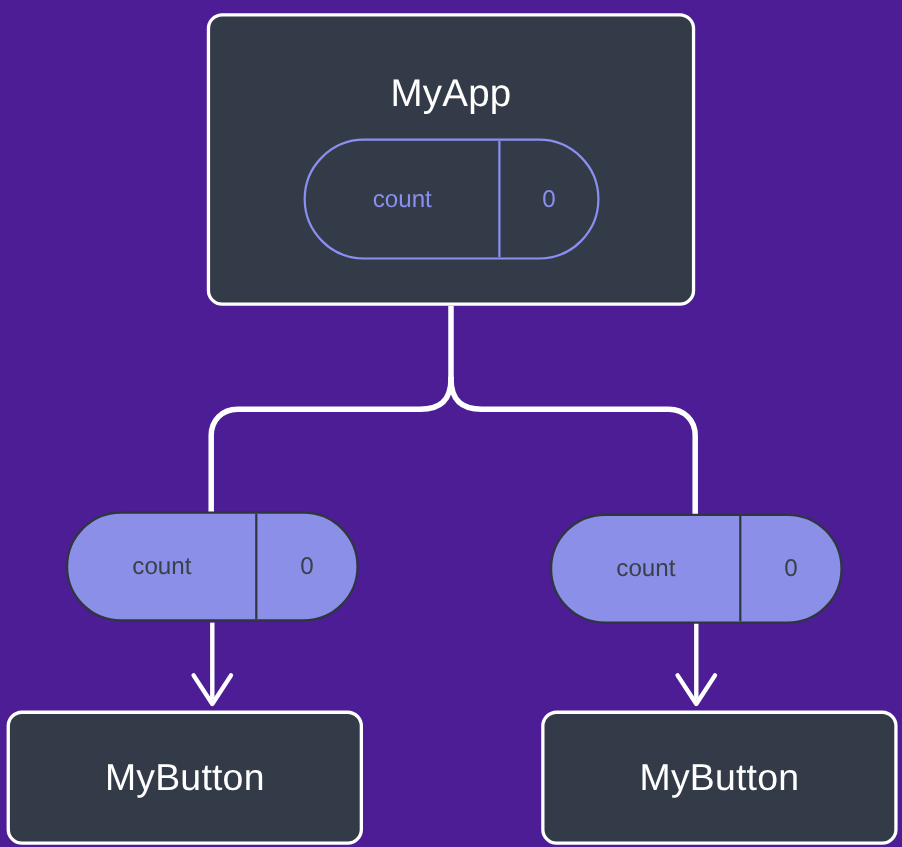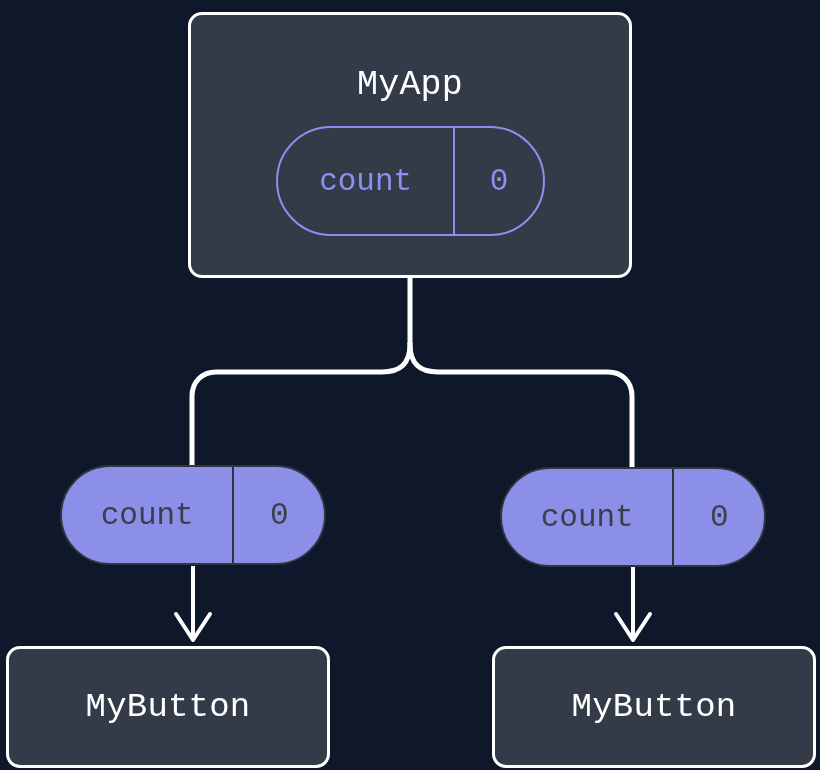--- a/index.html
+++ b/index.html
@@ -4,23 +4,23 @@
 <style>
   html, body {
     margin: 0;
     padding: 0;
     background: #000000;
   }
   #stage {
     position: relative;
     width: 820px;
     height: 770px;
-    background: #0f172a;
+    background: #4c1d95;
     overflow: hidden;
-    font-family: Liberation Mono, monospace;
+    font-family: Liberation Sans, sans-serif;
   }
 
   
   #wires {
     position: absolute;
     left: 0;
     top: 0;
     width: 820px;
     height: 770px;
     pointer-events: none;
@@ -82,21 +82,21 @@
     align-items: stretch;
     border-radius: 999px;
     z-index: 3;
     overflow: hidden;
   }
   .pill-key, .pill-val {
     display: flex;
     align-items: center;
     justify-content: center;
     white-space: nowrap;
-    font-size: 31px;
+    font-size: 22px;
     font-weight: 400;
     box-sizing: border-box;
   }
 
   
   .pill.outlined {
     background: transparent;
     border: 2px solid #8b8ff0;
   }
   .pill.outlined .pill-key,

